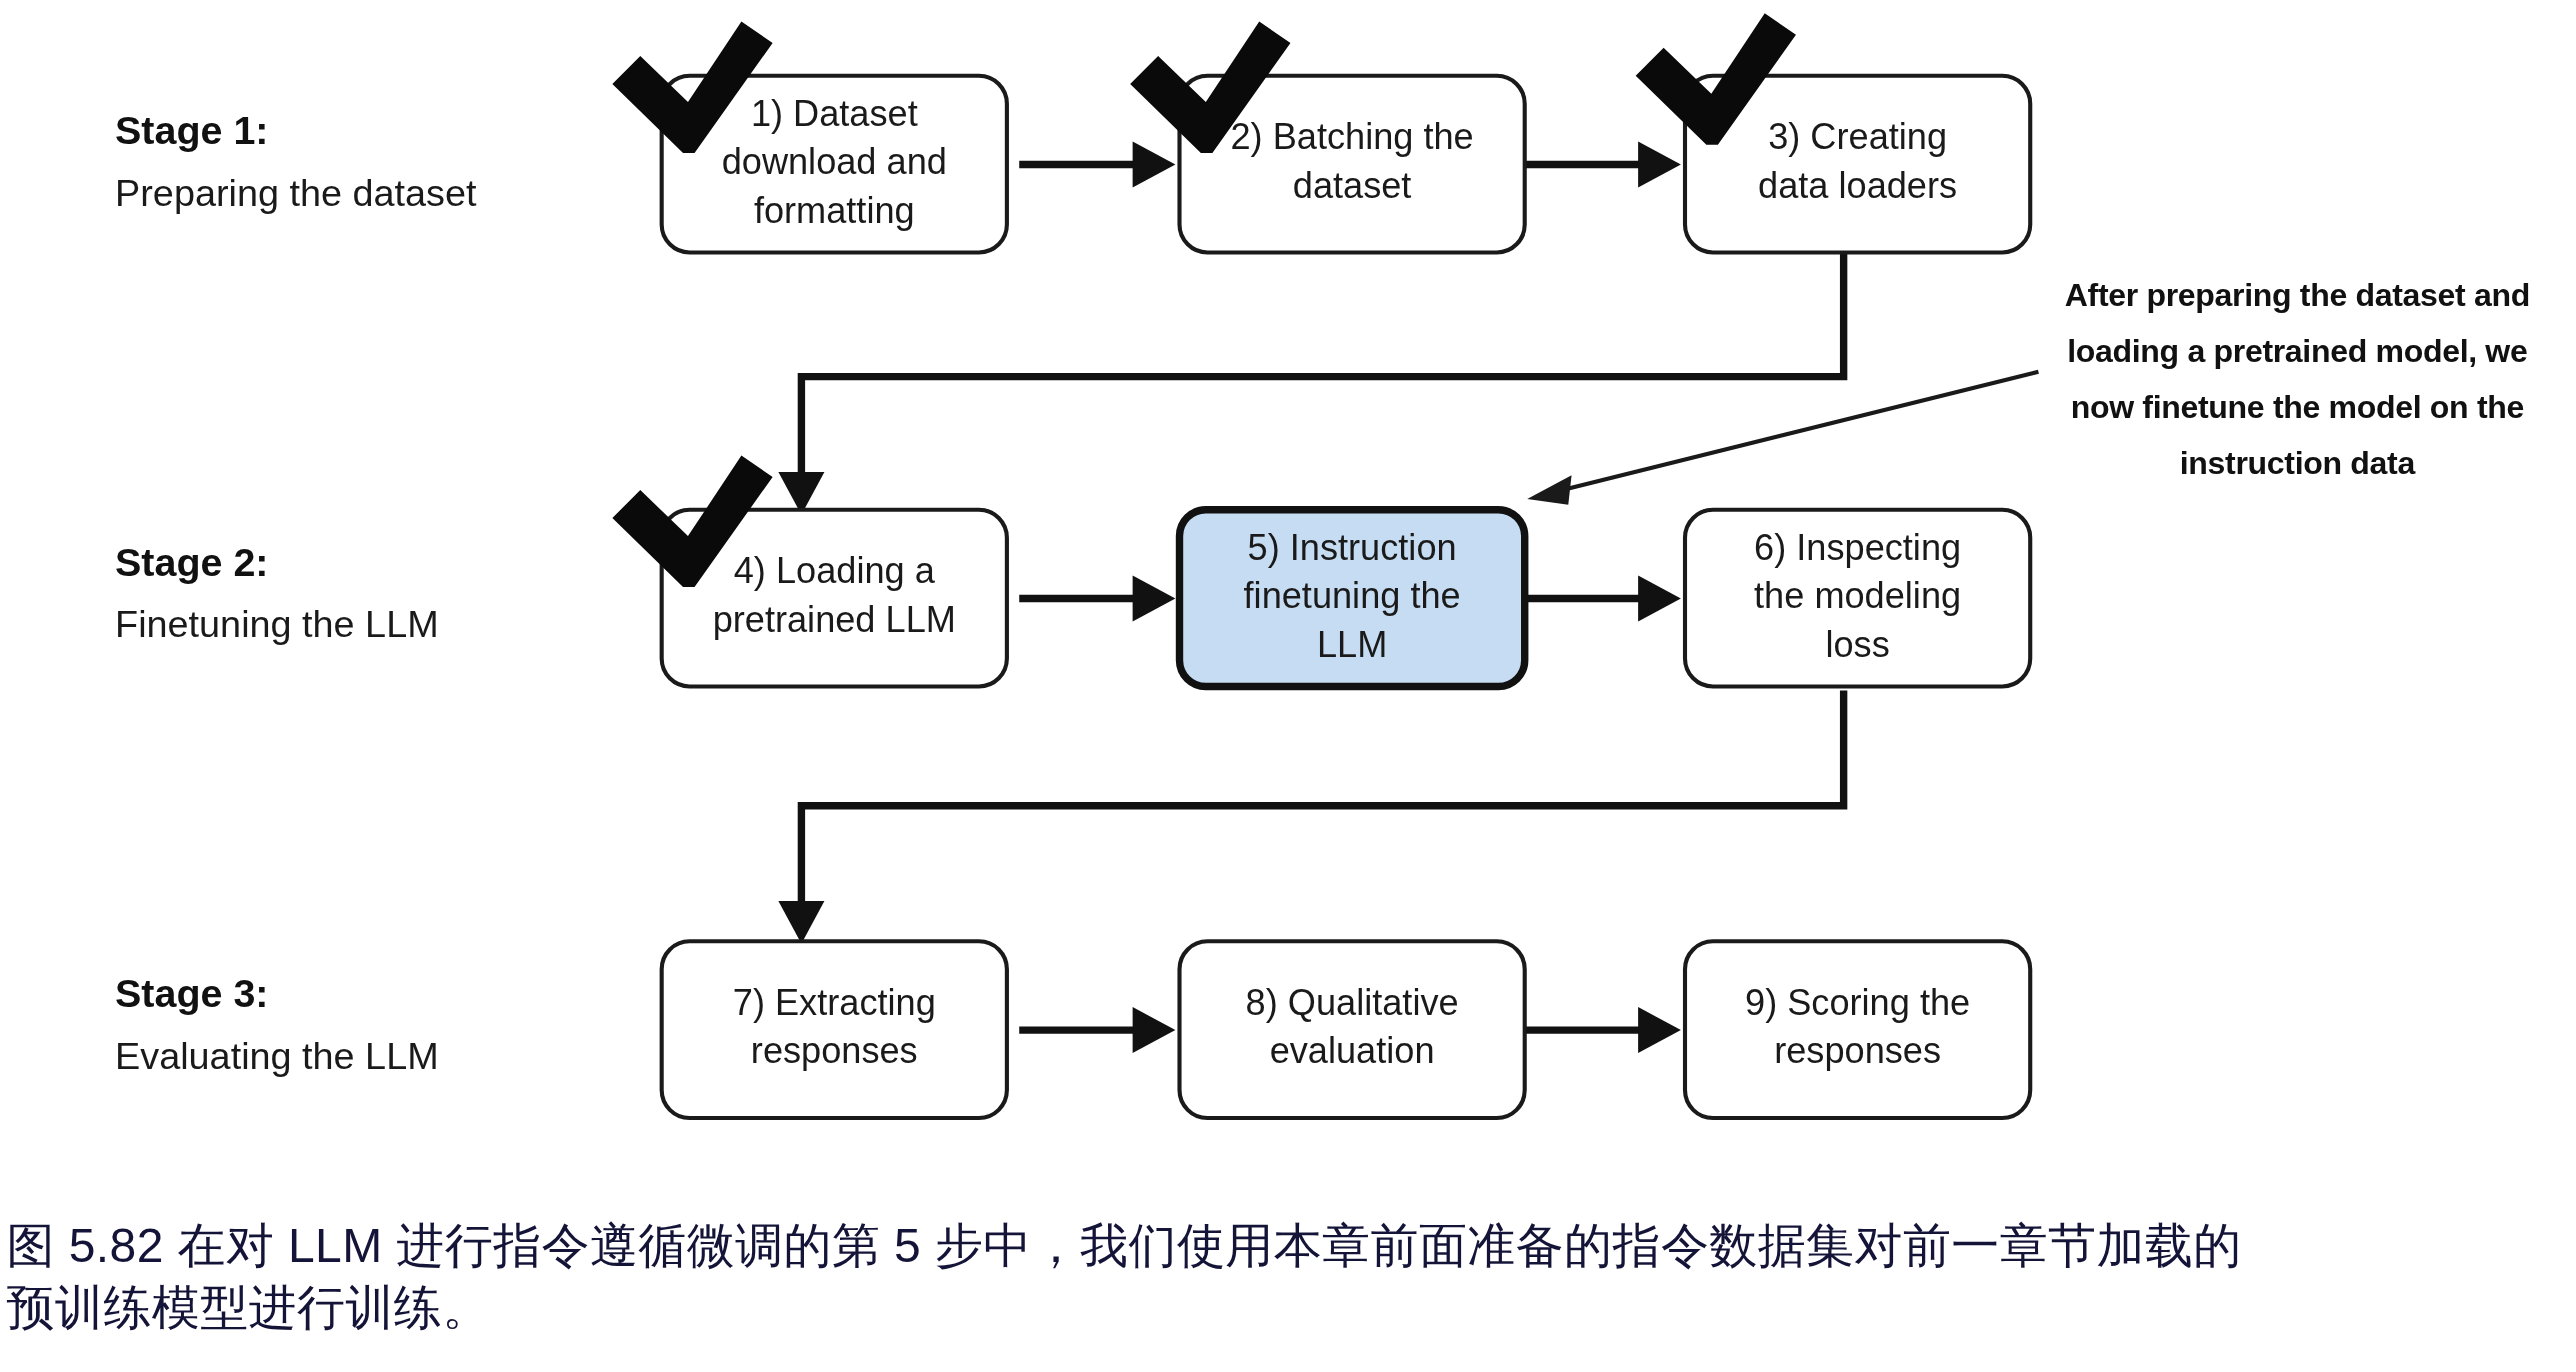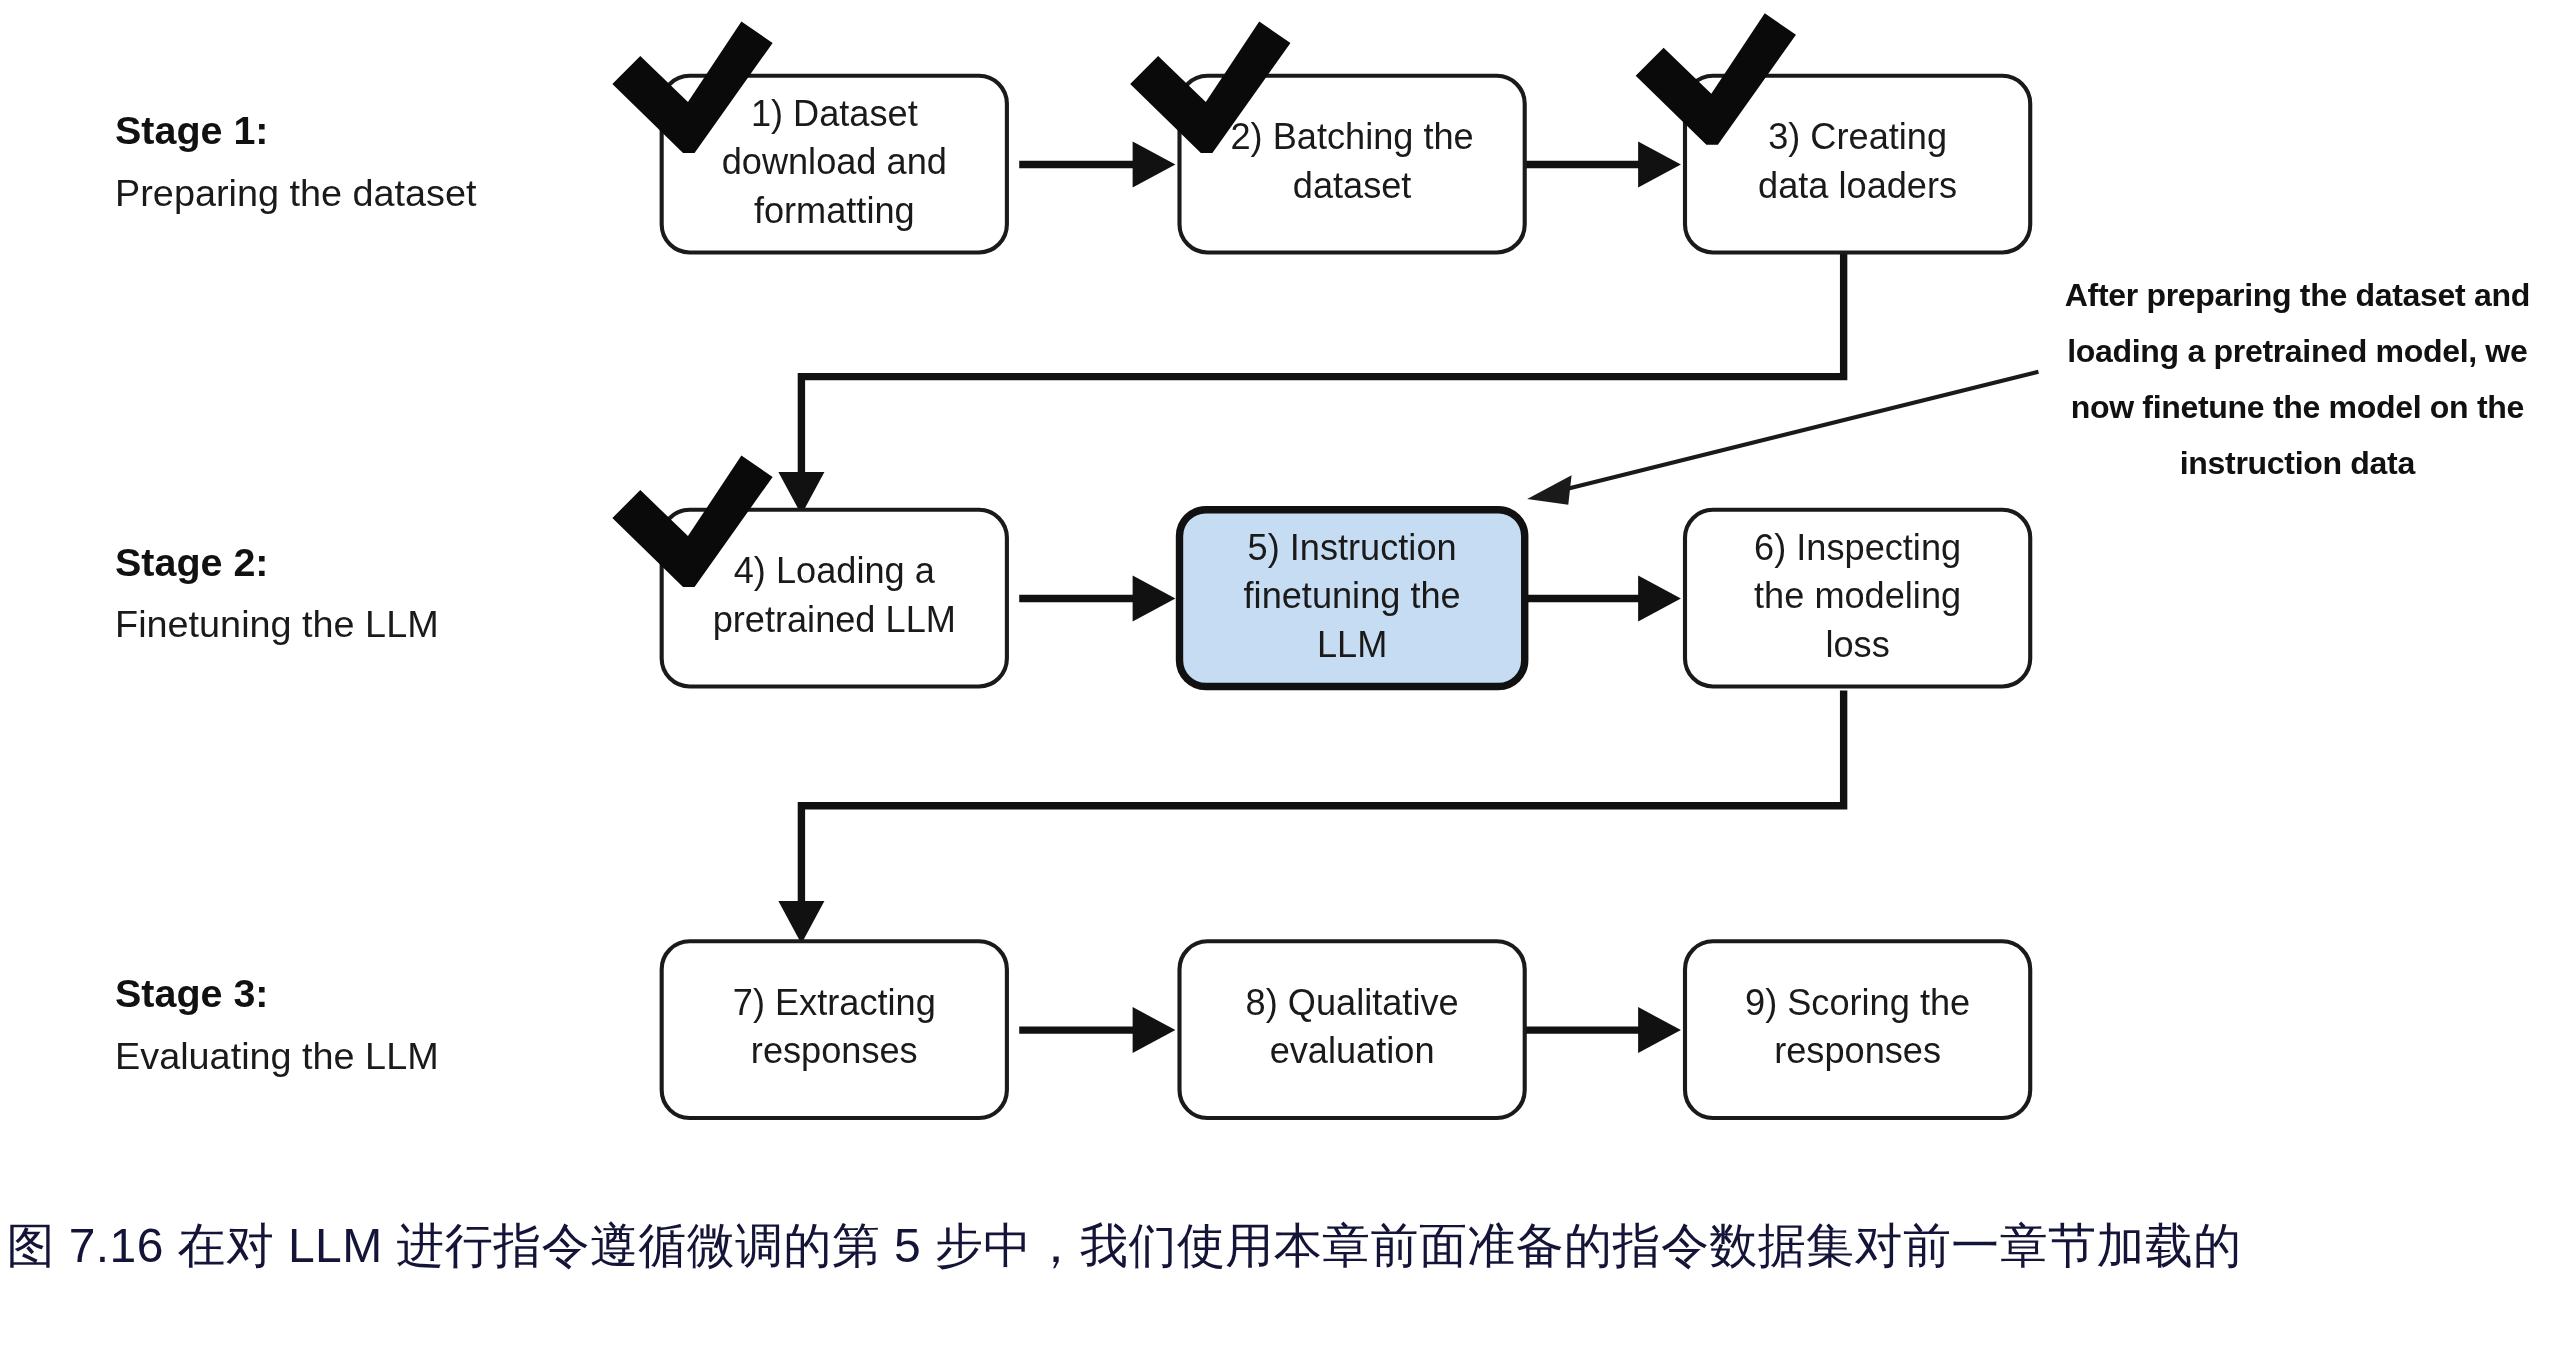--- a/index.html
+++ b/index.html
@@ -224,17 +224,18 @@
     <g>
       <text class="annot-text" x="2795" y="372">After preparing the dataset and</text>
       <text class="annot-text" x="2795" y="440">loading a pretrained model, we</text>
       <text class="annot-text" x="2795" y="508">now finetune the model on the</text>
       <text class="annot-text" x="2795" y="576">instruction data</text>
     </g>
 
   </svg>
 
   <div id="caption">
-    <div>图 7.16 在对 LLM 进行指令遵循微调的第 5 步中，我们使用本章前面准备的指令数据集对前一章节加载的</div>
+    <div>图 5.82 在对 LLM 进行指令遵循微调的第 5 步中，我们使用本章前面准备的指令数据集对前一章节加载的</div>
+    <div>预训练模型进行训练。</div>
   </div>
 
 </div>
 
 
 </body></html>

